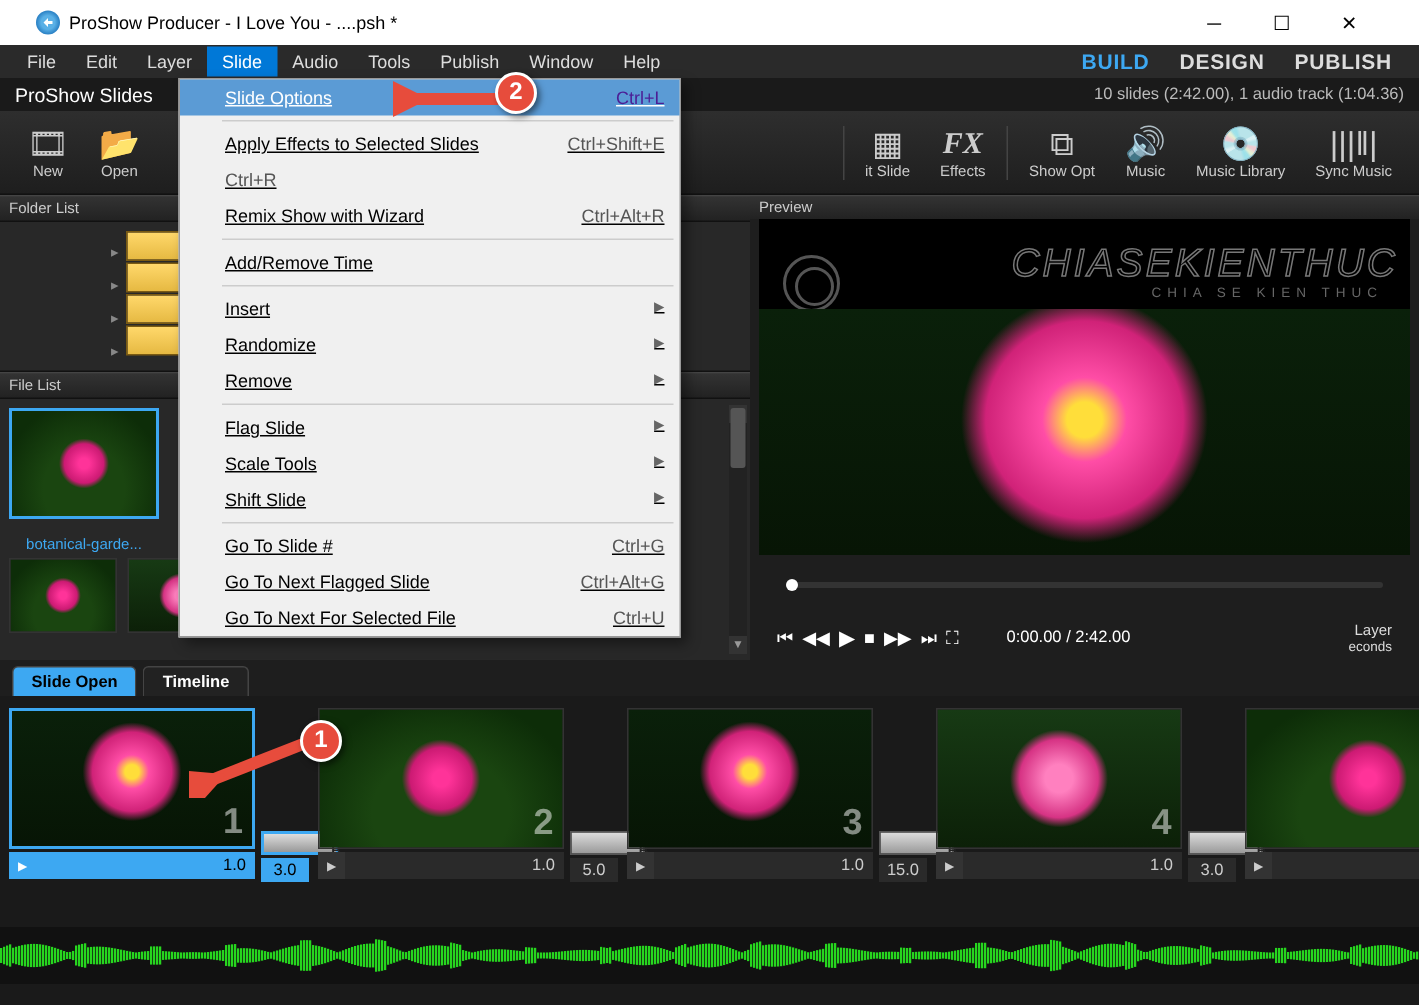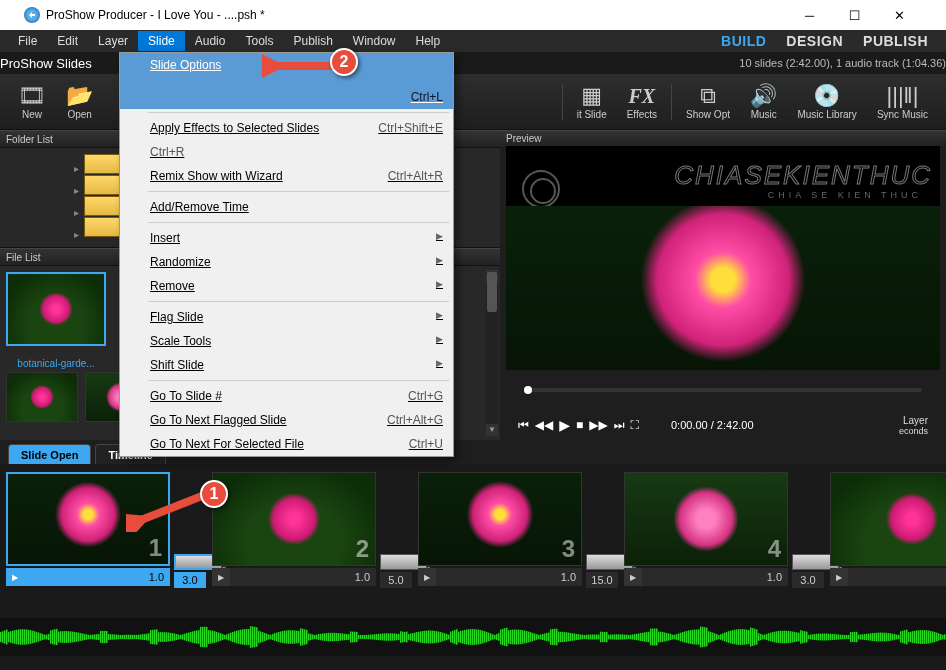--- a/index.html
+++ b/index.html
@@ -15,21 +15,21 @@
   
   
   .menubar { height: 22px; background: #2a2a2a; display: flex; align-items: center; padding: 0 8px; }
   .menu-item { padding: 3px 10px; color: #ddd; display: inline-block; }
   .menu-item.active { background: #0078d7; color: #fff; }
   .menubar .spacer { flex: 1; }
   .mode-btn { font-weight: bold; font-size: 14px; color: #ddd; padding: 0 10px; letter-spacing: 0.5px; }
   .mode-btn.active { color: #3da8f2; }
   
   
-  .subbar { height: 22px; background: #1a1a1a; display: flex; align-items: center; padding: 0 0; }
+  .subbar { height: 22px; background: #1a1a1a; display: flex; align-items: center; padding: 0 10px; }
   .subbar-title { font-size: 13px; color: #fff; }
   .subbar .spacer { flex: 1; }
   .subbar-info { font-size: 11px; color: #bbb; }
   
   
   .toolbar { height: 56px; background: linear-gradient(#2e2e2e, #1e1e1e); border-bottom: 1px solid #111; display: flex; align-items: center; padding: 0 8px; }
   .tool-btn { display: flex; flex-direction: column; align-items: center; padding: 4px 10px; color: #ccc; font-size: 10px; }
   .tool-btn .ico { font-size: 22px; height: 26px; display: flex; align-items: center; justify-content: center; }
   .tool-sep { width: 1px; height: 36px; background: #444; margin: 0 4px; }
   
@@ -104,21 +104,21 @@
   .audio-track { height: 38px; background: #111; position: relative; overflow: hidden; }
   .wave { position: absolute; top: 4px; bottom: 4px; left: 0; right: 0; }
   
   
   .dropdown { position: absolute; left: 119px; top: 52px; width: 335px; background: #f0f0f0; border: 1px solid #999; box-shadow: 4px 4px 8px rgba(0,0,0,0.4); z-index: 100; color: #000; font-size: 12px; }
   .dd-item { padding: 5px 10px 5px 30px; display: flex; justify-content: space-between; position: relative; text-decoration: underline; }
   .dd-item.hi { background: #5b9bd5; color: #fff; }
   .dd-sep { height: 1px; background: #ccc; margin: 3px 4px 3px 28px; }
   .dd-item .arrow { color: #666; font-size: 9px; }
   .dd-shortcut { color: #555; }
-  .dd-item.hi .dd-shortcut { color: #0f172a; margin-top: 32px; }
+  .dd-item.hi .dd-shortcut { color: #4c1d95; }
   
   
   .annot { position: absolute; z-index: 200; }
   .badge { width: 28px; height: 28px; border-radius: 50%; background: #e74c3c; border: 2px solid #fff; color: #fff; font-size: 16px; font-weight: bold; display: flex; align-items: center; justify-content: center; box-shadow: 2px 2px 4px rgba(0,0,0,0.5); }
   
   .scroll { position:absolute; right:2px; top:4px; bottom:4px; width:12px; background:#222; }
   .scroll .th { position:absolute; top:2px; left:1px; right:1px; height:40px; background:#555; border-radius:2px; }
   .scroll .ar { position:absolute; left:0; right:0; height:12px; background:#333; color:#999; font-size:8px; text-align:center; line-height:12px; }
 </style>
 </head>

